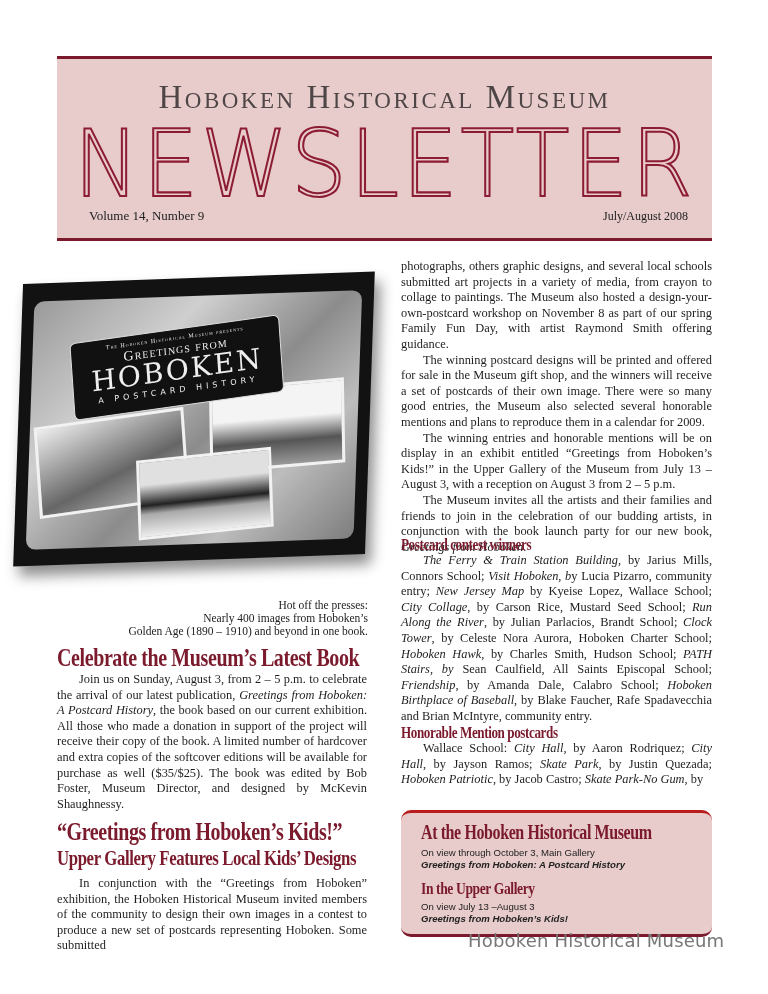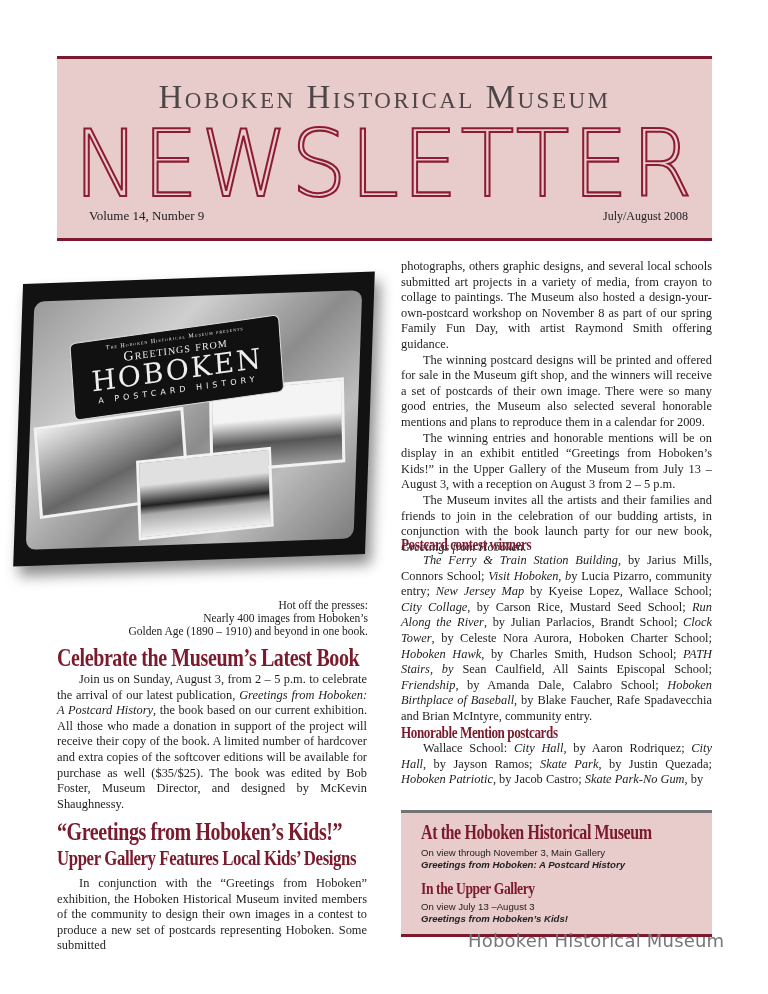--- a/index.html
+++ b/index.html
@@ -87,21 +87,21 @@
 
   .right-body1 { top: 259px; }
   .h-winners { position: absolute; left: 401px; top: 536px; font-size: 16px; line-height: 18px; transform: scaleX(0.82); white-space: nowrap; }
   .winners-body { top: 553px; }
   .h-honor { position: absolute; left: 401px; top: 724px; font-size: 16px; line-height: 18px; transform: scaleX(0.82); white-space: nowrap; }
   .honor-body { top: 741px; }
 
   
   .events {
     position: absolute; left: 401px; top: 810px; width: 311px; height: 127px;
-    background: #e8cbcb; border-top: 3px solid #737373; border-bottom: 3px solid #7a1a2c;
+    background: #e8cbcb; border-top: 3px solid #b91c1c; border-bottom: 3px solid #7a1a2c; border-radius: 10px;
   }
   .events .ev-h1 { position: absolute; left: 20px; top: 8px; font-size: 20px; line-height: 22px; transform: scaleX(0.8); white-space: nowrap; }
   .events .ev-h2 { position: absolute; left: 20px; top: 66px; font-size: 17px; line-height: 19px; transform: scaleX(0.8); white-space: nowrap; }
   .events .ev-line { position: absolute; left: 20px; font-family: "Liberation Sans", "DejaVu Sans", sans-serif; font-size: 9.6px; line-height: 11px; color: #222; white-space: nowrap; }
   .events .ev-title { font-weight: bold; font-style: italic; }
 
   .watermark {
     position: absolute; left: 468px; top: 930px; font-family: "DejaVu Sans", sans-serif;
     font-size: 18px; color: #777; letter-spacing: 0.2px;
   }
@@ -164,20 +164,20 @@
   <p><i>The Ferry &amp; Train Station Building</i><span>, by Jarius Mills, Connors School; </span><i>Visit Hoboken, b</i><span>y Lucia Pizarro, community entry; </span><i>New Jersey Map</i><span> by Kyeise Lopez, Wallace School; </span><i>City Collage</i><span>, by Carson Rice, Mustard Seed School; </span><i>Run Along the River</i><span>, by Julian Parlacios, Brandt School; </span><i>Clock Tower</i><span>, by Celeste Nora Aurora, Hoboken Charter School; </span><i>Hoboken Hawk</i><span>, by Charles Smith, Hudson School; </span><i>PATH Stairs, by</i><span> Sean Caulfield, All Saints Episcopal School; </span><i>Friendship</i><span>, by Amanda Dale, Calabro School; </span><i>Hoboken Birthplace of Baseball</i><span>, by Blake Faucher, Rafe Spadavecchia and Brian McIntyre, community entry.</span></p>
 </div>
 
 <h4 class="hdl h-honor">Honorable Mention postcards</h4>
 <div class="col right-col honor-body">
   <p><b>Wallace School:</b><i> City Hall</i><span>, by Aaron Rodriquez; </span><i>City Hall</i><span>, by Jayson Ramos; </span><i>Skate Park</i><span>, by Justin Quezada; </span><i>Hoboken Patriotic</i><span>, by Jacob Castro; </span><i>Skate Park-No Gum</i><span>, by</span></p>
 </div>
 
 <aside class="events">
   <div class="hdl ev-h1">At the Hoboken Historical Museum</div>
-  <div class="ev-line" style="top:34px">On view through November 3, Main Gallery</div>
+  <div class="ev-line" style="top:34px">On view through October 3, Main Gallery</div>
   <div class="ev-line ev-title" style="top:46px">Greetings from Hoboken: A Postcard History</div>
   <div class="hdl ev-h2">In the Upper Gallery</div>
   <div class="ev-line" style="top:88px">On view July 13 –August 3</div>
   <div class="ev-line ev-title" style="top:100px">Greetings from Hoboken’s Kids!</div>
 </aside>
 
 <div class="watermark">Hoboken Historical Museum</div>
 
 </body></html>

